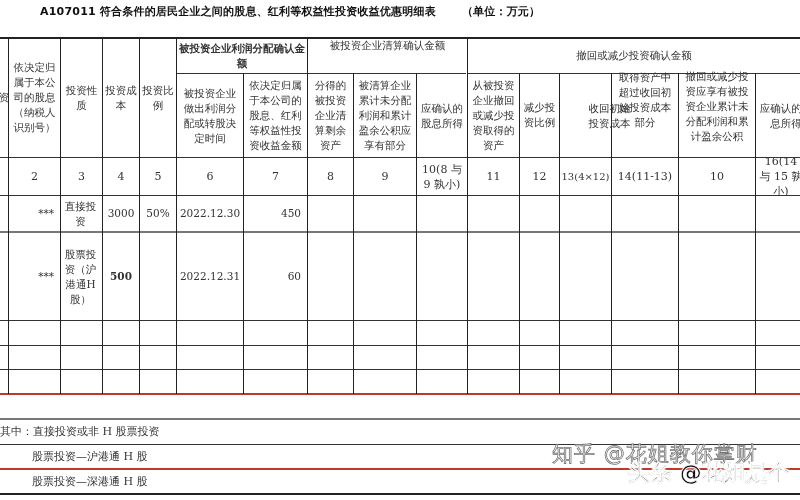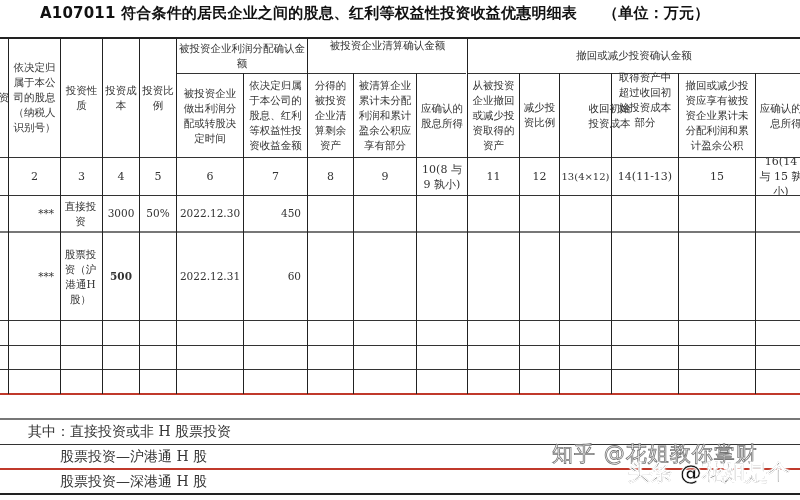--- a/index.html
+++ b/index.html
@@ -4,40 +4,40 @@
 <style>
   html, body { margin: 0; padding: 0; }
   body {
     width: 800px; height: 500px; overflow: hidden; position: relative;
     background: #ffffff; color: #2a2a2a;
     font-family: "DejaVu Serif", "Liberation Serif", serif;
   }
   .title {
     position: absolute; left: 40px; top: 4px; width: 760px; height: 26px;
     font-family: "DejaVu Sans", "Liberation Sans", sans-serif;
-    font-weight: bold; font-size: 15px; color: #111; white-space: nowrap;
+    font-weight: bold; font-size: 11px; color: #111; white-space: nowrap;
     letter-spacing: 0.2px;
   }
   .title .unit { margin-left: 26px; }
   .hline { position: absolute; left: 0; width: 800px; height: 1px; background: #333; }
   .hline.thick { height: 2px; background: #222; }
   .hline.gray { background: #777; height: 2px; }
   .hline.red { background: #c0392b; height: 2px; }
   .vline { position: absolute; width: 1px; background: #222; }
   .cell {
     position: absolute; display: flex; align-items: center; justify-content: center;
     text-align: center; font-size: 10.5px; line-height: 15px; color: #333;
     box-sizing: border-box; padding: 0 2px; overflow: hidden;
   }
   .cell.right { justify-content: flex-end; padding-right: 6px; }
   .cell.num { font-size: 11px; }
   .cell.narrow { padding: 0 1px; }
   .foot {
-    position: absolute; font-size: 14px; color: #333; white-space: nowrap;
-    display: flex; align-items: center; margin-left: 28px;
+    position: absolute; font-size: 11px; color: #333; white-space: nowrap;
+    display: flex; align-items: center;
   }
   .watermark1 {
     position: absolute; left: 552px; top: 440px; font-size: 21px; color: rgba(255,255,255,0.9);
     -webkit-text-stroke: 0.8px #777; font-family: "DejaVu Sans", sans-serif; white-space: nowrap;
     letter-spacing: 1px;
   }
   .watermark2 {
     position: absolute; left: 628px; top: 458px; font-size: 22px; color: #111;
     -webkit-text-stroke: 0.6px #fff; font-family: "DejaVu Sans", sans-serif; font-weight: bold;
     white-space: nowrap; text-shadow: 0 0 2px #fff, 0 0 2px #fff;
@@ -80,51 +80,51 @@
 <div class="vline" style="left:611px; top:73px; height:321px;"></div>
 <div class="vline" style="left:678px; top:73px; height:321px;"></div>
 <div class="vline" style="left:755px; top:73px; height:321px;"></div>
 
 <div class="cell narrow" style="left:0; top:38px; width:8px; height:119px;">资</div>
 <div class="cell" style="left:9px; top:38px; width:51px; height:119px;">依决定归属于本公司的股息（纳税人识别号）</div>
 <div class="cell" style="left:61px; top:38px; width:41px; height:119px;">投资性质</div>
 <div class="cell" style="left:103px; top:38px; width:36px; height:119px;">投资成本</div>
 <div class="cell" style="left:140px; top:38px; width:36px; height:119px;">投资比例</div>
 
-<div class="cell" style="left:177px; top:38px; width:130px; height:35px;">被投资企业利润分配确认金额</div>
+<div class="cell" style="left:177px; top:38px; width:130px; height:35px;font-weight:bold;">被投资企业利润分配确认金额</div>
 <div class="cell" style="left:177px; top:74px; width:66px; height:83px;">被投资企业做出利润分配或转股决定时间</div>
 <div class="cell" style="left:244px; top:74px; width:63px; height:83px;">依决定归属于本公司的股息、红利等权益性投资收益金额</div>
 
 <div class="cell" style="left:308px; top:28px; width:159px; height:35px;">被投资企业清算确认金额</div>
 <div class="cell" style="left:308px; top:74px; width:45px; height:83px;">分得的被投资企业清算剩余资产</div>
 <div class="cell" style="left:354px; top:74px; width:62px; height:83px;">被清算企业累计未分配利润和累计盈余公积应享有部分</div>
 <div class="cell" style="left:417px; top:74px; width:50px; height:83px;">应确认的股息所得</div>
 
 <div class="cell" style="left:468px; top:38px; width:332px; height:35px;">撤回或减少投资确认金额</div>
 <div class="cell" style="left:468px; top:74px; width:51px; height:83px;">从被投资企业撤回或减少投资取得的资产</div>
 <div class="cell" style="left:520px; top:74px; width:39px; height:83px;font-family:Liberation Mono, monospace;">减少投资比例</div>
 <div class="cell" style="left:584px; top:74px; width:51px; height:83px;">收回初始投资成本</div>
 <div class="cell" style="left:612px; top:58px; width:66px; height:83px;">取得资产中超过收回初始投资成本部分</div>
-<div class="cell" style="left:679px; top:74px; width:76px; height:83px;">撤回或减少投资应享有被投资企业累计未分配利润和累计盈余公积</div>
+<div class="cell" style="left:679px; top:65px; width:76px; height:83px;">撤回或减少投资应享有被投资企业累计未分配利润和累计盈余公积</div>
 <div class="cell" style="left:756px; top:74px; width:60px; height:83px; justify-content:flex-start;">应确认的股息所得</div>
 
 <div class="cell num" style="left:9px; top:158px; width:51px; height:37px;">2</div>
 <div class="cell num" style="left:61px; top:158px; width:41px; height:37px;">3</div>
 <div class="cell num" style="left:103px; top:158px; width:36px; height:37px;">4</div>
 <div class="cell num" style="left:140px; top:158px; width:36px; height:37px;">5</div>
 <div class="cell num" style="left:177px; top:158px; width:66px; height:37px;">6</div>
 <div class="cell num" style="left:244px; top:158px; width:63px; height:37px;">7</div>
 <div class="cell num" style="left:308px; top:158px; width:45px; height:37px;">8</div>
 <div class="cell num" style="left:354px; top:158px; width:62px; height:37px;">9</div>
 <div class="cell num" style="left:417px; top:158px; width:50px; height:37px;">10(8 与 9 孰小)</div>
 <div class="cell num" style="left:468px; top:158px; width:51px; height:37px;">11</div>
 <div class="cell num" style="left:520px; top:158px; width:39px; height:37px;">12</div>
 <div class="cell num" style="left:560px; top:158px; width:51px; height:37px; font-size:10px;">13(4×12)</div>
 <div class="cell num" style="left:612px; top:158px; width:66px; height:37px;">14(11-13)</div>
-<div class="cell num" style="left:679px; top:158px; width:76px; height:37px;">15</div>
+<div class="cell num" style="left:679px; top:158px; width:76px; height:37px;">10</div>
 <div class="cell num" style="left:756px; top:158px; width:50px; height:37px; justify-content:flex-start;">16(14 与 15 孰小)</div>
 
 <div class="cell right" style="left:9px; top:196px; width:51px; height:35px;">***</div>
 <div class="cell right" style="left:61px; top:196px; width:41px; height:35px; padding-right:4px;">直接投资</div>
 <div class="cell" style="left:103px; top:196px; width:36px; height:35px;">3000</div>
 <div class="cell" style="left:140px; top:196px; width:36px; height:35px;">50%</div>
 <div class="cell" style="left:177px; top:196px; width:66px; height:35px;">2022.12.30</div>
 <div class="cell right" style="left:244px; top:196px; width:63px; height:35px;">450</div>
 
 <div class="cell right" style="left:9px; top:233px; width:51px; height:87px;">***</div>

